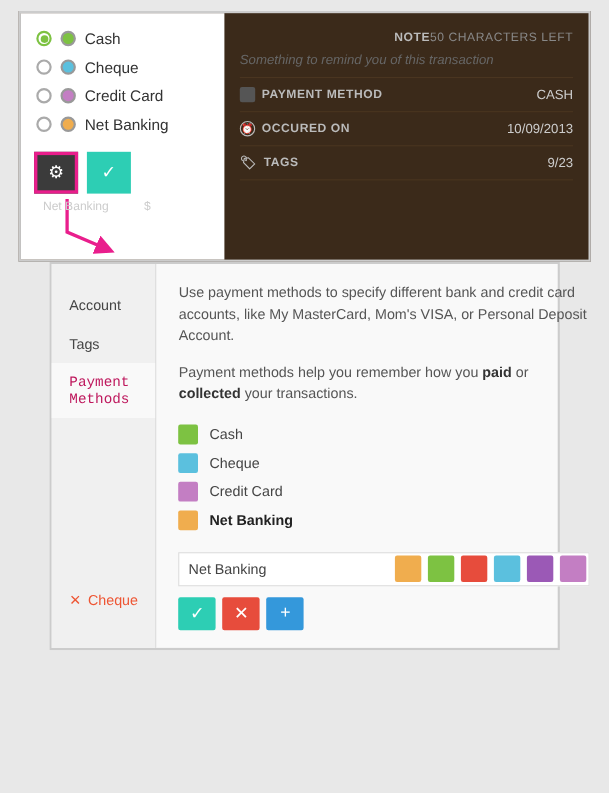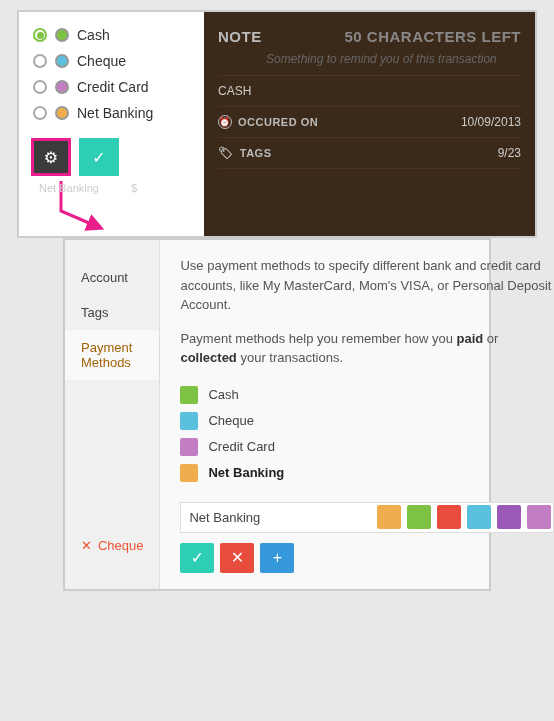--- a/index.html
+++ b/index.html
@@ -143,51 +143,50 @@
       font-size: 12px;
     }
 
     .note-section {
       padding-bottom: 6px;
       border-bottom: 1px solid #4a3520;
     }
 
     .note-header {
       display: flex;
-      justify-content: space-between;
-      font-size: 15px;
+      justify-content: flex-end;
+      font-size: 11px;
       font-weight: bold;
       color: #bbb;
       text-transform: uppercase;
       letter-spacing: 0.5px;
       padding: 6px 0 4px 0;
     }
 
     .note-input {
       color: #666;
       font-size: 12px;
       font-style: italic;
       padding: 3px 0;
-      margin-left: 48px;
     }
 
     .icon-circle {
       width: 14px;
       height: 14px;
       border-radius: 50%;
       border: 1.5px solid #bbb;
       display: inline-flex;
       align-items: center;
       justify-content: center;
       font-size: 9px;
     }
 
     
     .bottom-section {
-      width: 428px;
+      width: 464px;
       background: #f9f9f9;
       border: 2px solid #ccc;
       display: flex;
       margin-bottom: 10px;
     }
 
     .sidebar {
       width: 130px;
       background: #f0f0f0;
       border-right: 1px solid #ddd;
@@ -197,23 +196,24 @@
     }
 
     .sidebar-item {
       padding: 10px 16px;
       font-size: 13px;
       color: #444;
       cursor: pointer;
     }
 
     .sidebar-item.active {
-      color: #a16207;
+      color: #be185d;
       background: #f9f9f9;
       font-weight: normal;
+      font-family: Liberation Mono, monospace;
     }
 
     .sidebar-close {
       margin-top: auto;
       padding: 16px;
       font-size: 13px;
       color: #e53;
       cursor: pointer;
       display: flex;
       align-items: center;
@@ -366,26 +366,30 @@
       </svg>
       <span style="position:absolute; left:8px; top:6px; font-size:11px; color:#ccc;">Net Banking</span>
       <span style="position:absolute; left:100px; top:6px; font-size:11px; color:#ccc;">$</span>
     </div>
   </div>
 
   <div class="dark-form">
     <div class="note-section">
       <div class="note-header">
         <span style="display:flex;align-items:center;gap:5px;">NOTE</span>
-        <span style="color:#888;font-weight:bold;">50 CHARACTERS LEFT</span>
+        <span style="color:#888;font-weight:normal;">50 CHARACTERS LEFT</span>
       </div>
       <div class="note-input">Something to remind you of this transaction</div>
     </div>
 
     <div class="form-row">
+      <div class="form-row-label">
+        <span style="width:14px;height:14px;background:#555;display:inline-block;border-radius:2px;"></span>
+        <span>PAYMENT METHOD</span>
+      </div>
       <div class="form-row-value">CASH</div>
     </div>
 
     <div class="form-row">
       <div class="form-row-label">
         <div class="icon-circle">⏰</div>
         <span>OCCURED ON</span>
       </div>
       <div class="form-row-value">10/09/2013</div>
     </div>

